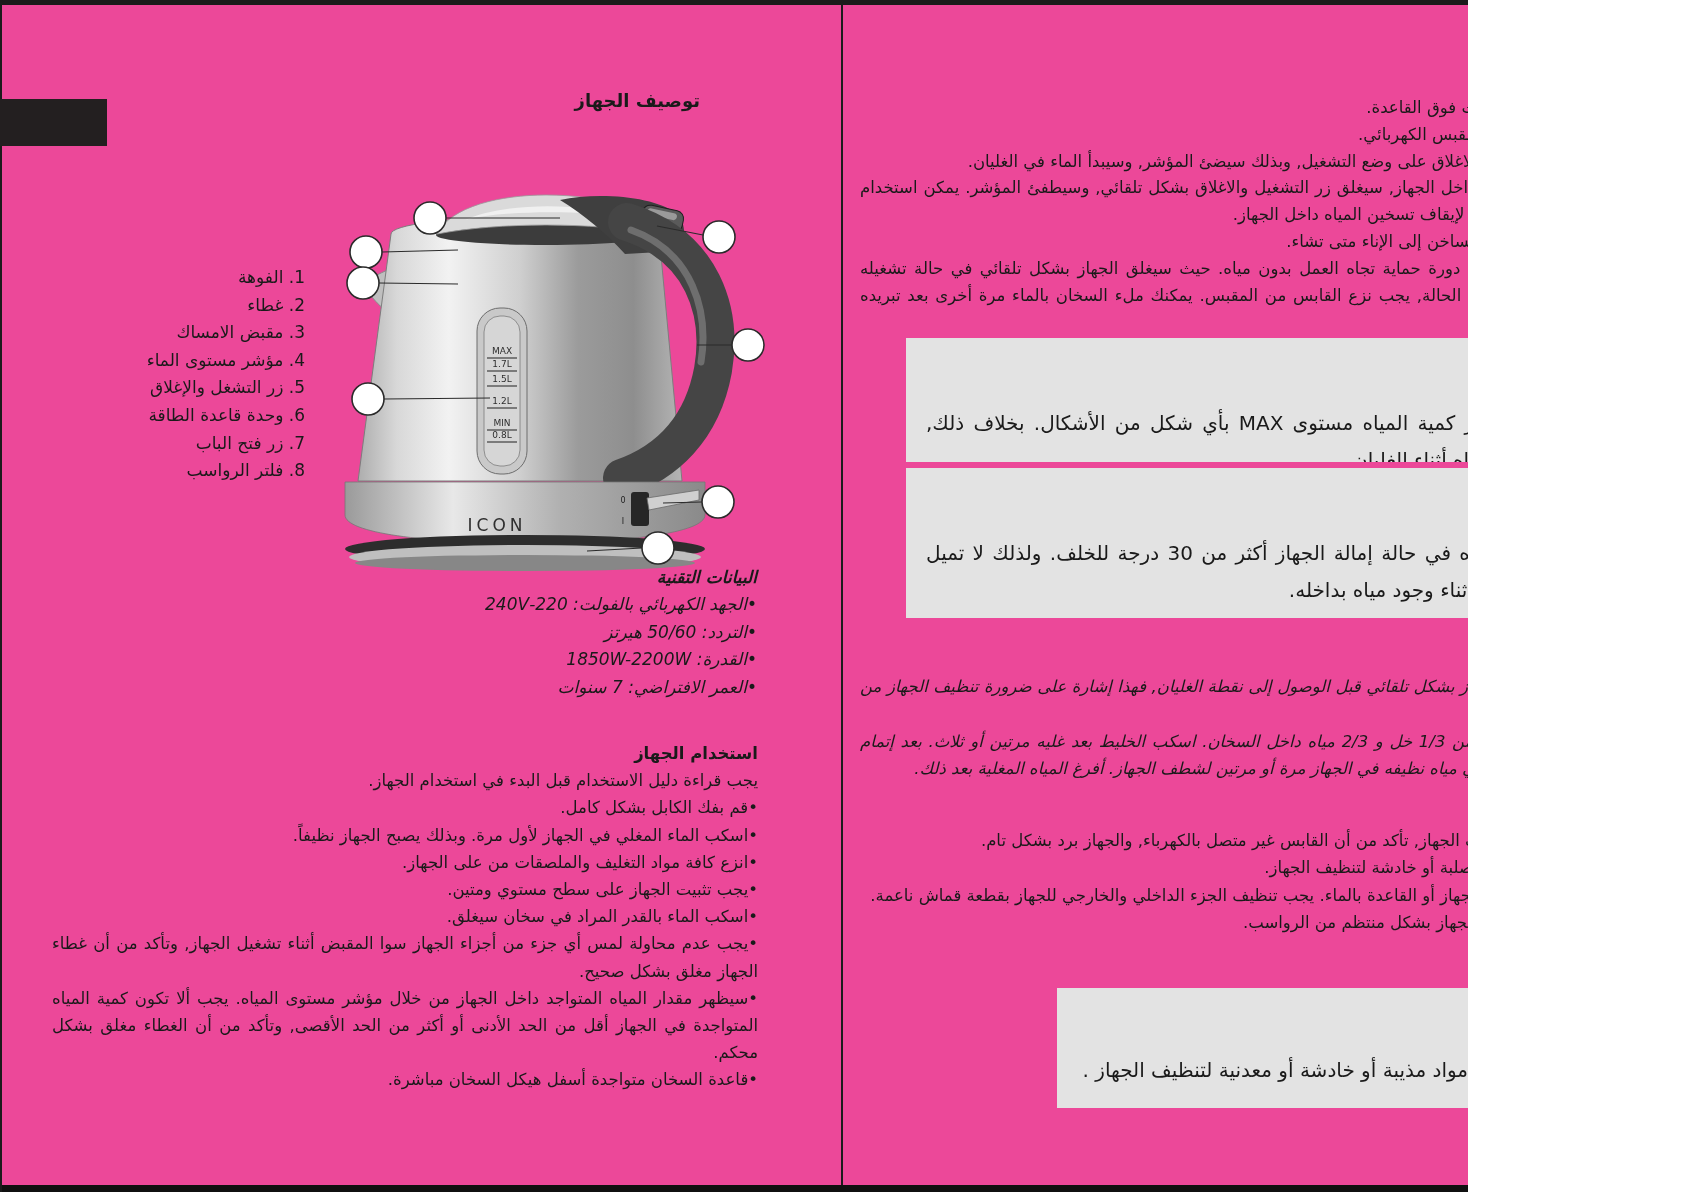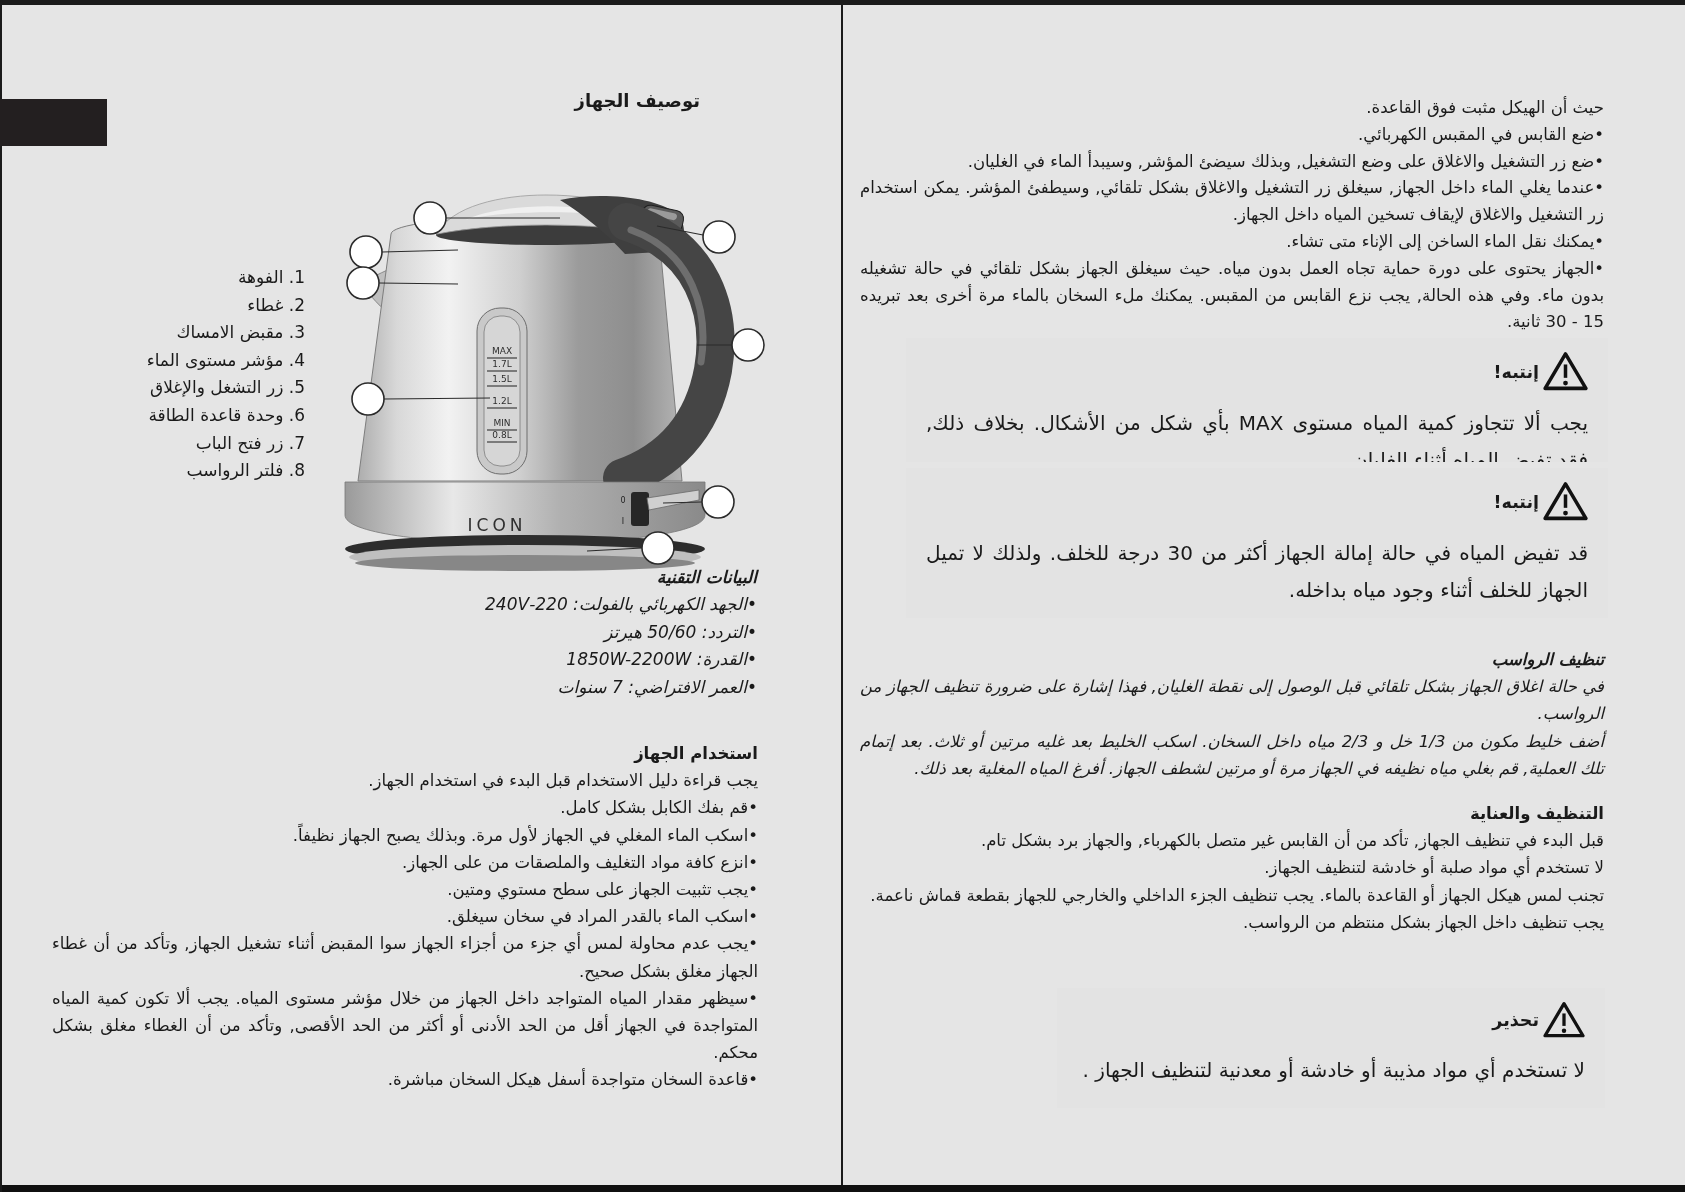--- a/index.html
+++ b/index.html
@@ -1,16 +1,16 @@
 <!DOCTYPE html>
 <html><head>
 <meta charset="utf-8">
 <style>
   html,body{margin:0;padding:0;background:#ffffff;}
-  #canvas{position:relative;width:1685px;height:1192px;background:#e5e5e5;overflow:hidden;
+  #canvas{position:relative;width:1468px;height:1192px;background:#ec4899;overflow:hidden;
           font-family:"DejaVu Sans",sans-serif;color:#1a1a1a;}
   .abs{position:absolute;}
   .rtl{direction:rtl;text-align:right;}
   .just .para{text-align:justify;}
   .h{font-weight:bold;}
   
   .bar-top{left:0;top:0;width:1685px;height:5px;background:#1b1b1b;}
   .bar-bottom{left:0;top:1185px;width:1685px;height:7px;background:#101010;}
   .edge-left{left:0;top:0;width:2px;height:1192px;background:#1b1b1b;}
   .divider{left:841px;top:5px;width:2px;height:1180px;background:#1b1b1b;}

